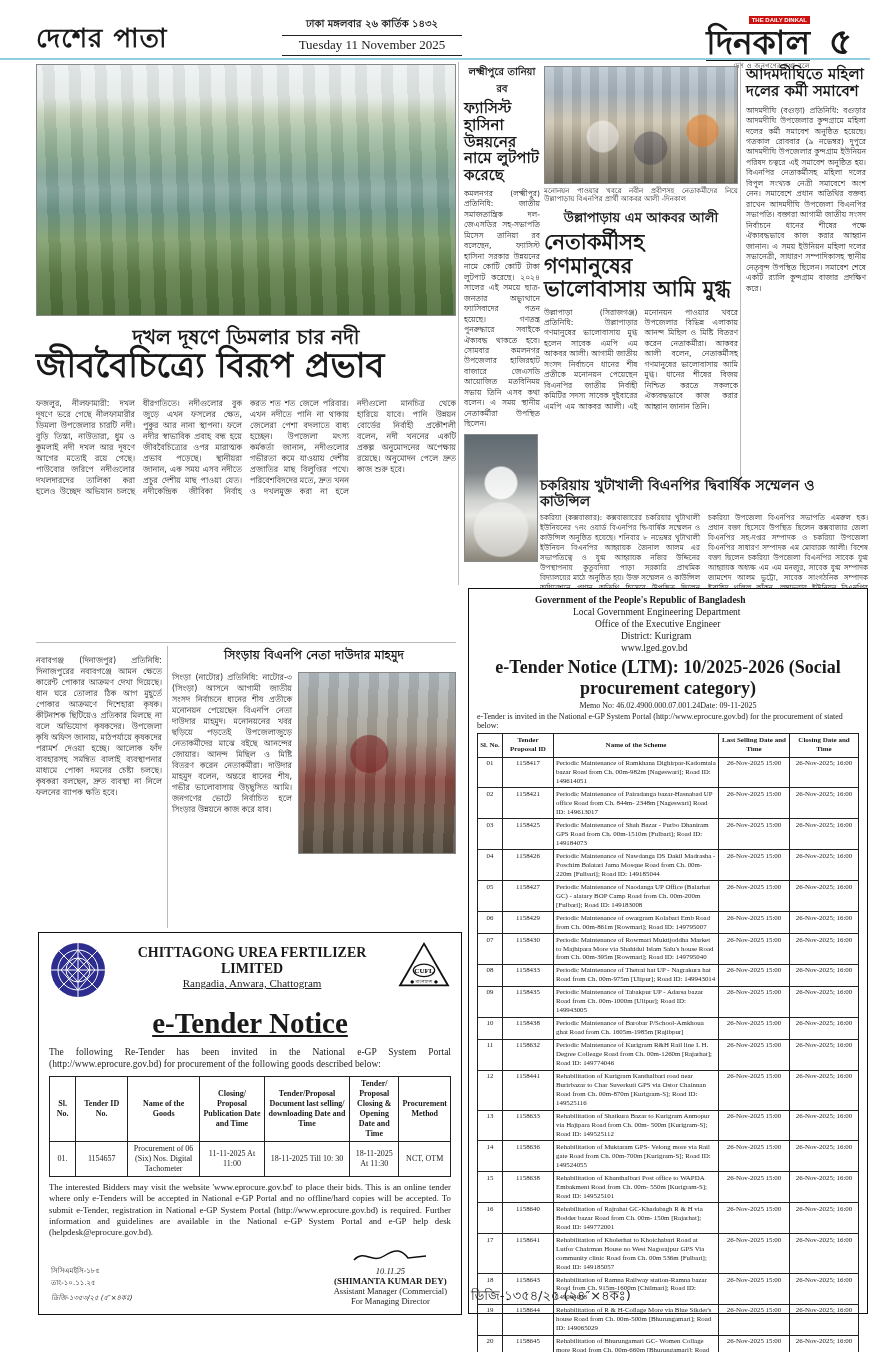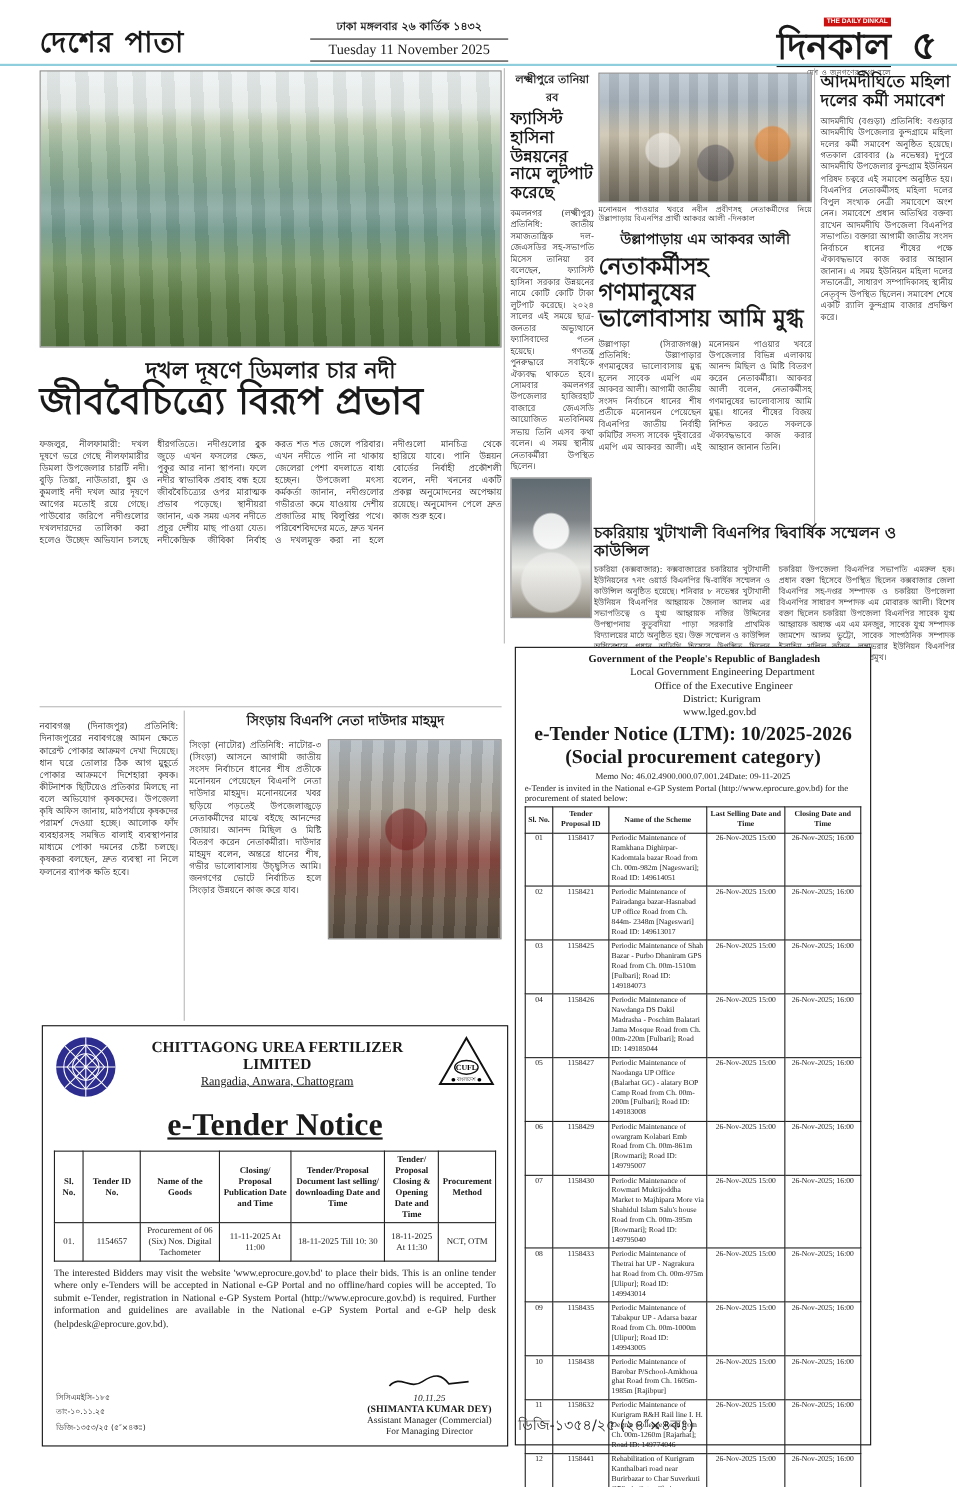--- a/index.html
+++ b/index.html
@@ -41,21 +41,21 @@
   #photo-tanya{background:linear-gradient(180deg,#5e6a70 0%,#7d8286 30%,#cfd2cf 52%,#e8e8e4 64%,#8a8478 100%);}
   #photo-tanya:after{content:"";position:absolute;inset:0;background:
     radial-gradient(circle at 50% 38%,rgba(255,255,255,.85) 0 18%,transparent 20%),
     radial-gradient(circle at 50% 75%,rgba(240,240,238,.6) 0 26%,transparent 28%);}
   #photo-singra{background:linear-gradient(180deg,#b6bfc6 0%,#a79f92 35%,#8c4a42 60%,#6b5a4a 82%,#564c40 100%);}
   #photo-singra:after{content:"";position:absolute;inset:0;background:
     radial-gradient(circle at 45% 45%,rgba(120,30,30,.55) 0 14%,transparent 15%),
     repeating-linear-gradient(92deg,rgba(255,255,255,.10) 0 10px,rgba(0,0,0,.09) 10px 20px);}
   
   .tbox{border:1.6px solid #111;background:#fff;box-sizing:border-box;}
-  #lged{left:468px;top:588px;width:324px;height:726px;padding:6px 8px 4px;font-size:9px;}
+  #lged{left:468px;top:588px;width:400px;height:726px;padding:6px 8px 4px;font-size:9px;}
   #lged .g1{font-weight:bold;font-size:10.5px;}
   #lged .gc{text-align:left;padding-left:58px;line-height:1.25;font-size:9.5px;}
   #lged-title{font-size:18px;font-weight:bold;text-align:center;margin:3px 0 2px;}
   #lged-memo{display:flex;justify-content:center;font-size:8px;margin-bottom:2px;}
   #lged-intro{font-size:8px;margin-bottom:3px;}
   table.lt{border-collapse:collapse;width:100%;font-size:6.9px;line-height:1.3;}
   table.lt th,table.lt td{border:1px solid #222;padding:1.5px 2px;vertical-align:top;}
   table.lt th{font-size:7px;text-align:center;vertical-align:middle;padding:2px;}
   table.lt td{text-align:left;}
   table.lt .c0{width:20px;text-align:center;}
@@ -333,20 +333,21 @@
         <div id="cufl-addr">Rangadia, Anwara, Chattogram</div>
       </div>
       <svg class="logo-tri" viewBox="0 0 60 54">
         <path d="M30 3 L57 50 L3 50 Z" fill="none" stroke="#111" stroke-width="2"></path>
         <ellipse cx="30" cy="33" rx="12" ry="7" fill="none" stroke="#111" stroke-width="1.4"></ellipse>
         <text x="30" y="36" text-anchor="middle" font-size="8" font-weight="bold" font-family="Liberation Serif,serif">CUFL</text>
         <text x="30" y="47" text-anchor="middle" font-size="5" font-family="DejaVu Sans,sans-serif">● বাংলাদেশ ●</text>
       </svg>
     </div>
     <div id="cufl-title">e-Tender Notice</div>
+    <div id="cufl-intro">The following Re-Tender has been invited in the National e-GP System Portal (http://www.eprocure.gov.bd) for procurement of the following goods described below:</div>
     <table class="ct">
       <thead>
         <tr>
           <th style="width:24px;">Sl. No.</th>
           <th style="width:56px;">Tender ID No.</th>
           <th style="width:80px;">Name of the Goods</th>
           <th style="width:70px;">Closing/ Proposal Publication Date and Time</th>
           <th style="width:92px;">Tender/Proposal Document last selling/ downloading Date and Time</th>
           <th style="width:50px;">Tender/ Proposal Closing &amp; Opening Date and Time</th>
           <th>Procurement Method</th>
@@ -370,17 +371,17 @@
         <path d="M4 12 C14 1, 22 16, 34 8 S52 2, 58 10 L76 8" stroke="#111" fill="none" stroke-width="1.5"></path>
       </svg>
       <div style="font-size:8.5px;font-style:italic;">10.11.25</div>
       <div class="sb">(SHIMANTA KUMAR DEY)</div>
       <div class="sn">Assistant Manager (Commercial)</div>
       <div class="sn">For Managing Director</div>
     </div>
     <div id="cufl-refs" class="bn">
       <div>সিসিএমইসি-১৮৫</div>
       <div>তাং-১০.১১.২৫</div>
-      <div style="margin-top:4px;">ডিজি-১৩৫৩/২৫ (৫″×৪কঃ)</div>
+      <div style="margin-top:4px;font-style:italic;">ডিজি-১৩৫৩/২৫ (৫″×৪কঃ)</div>
     </div>
   </div>
 
 </div>
 
 </body></html>

